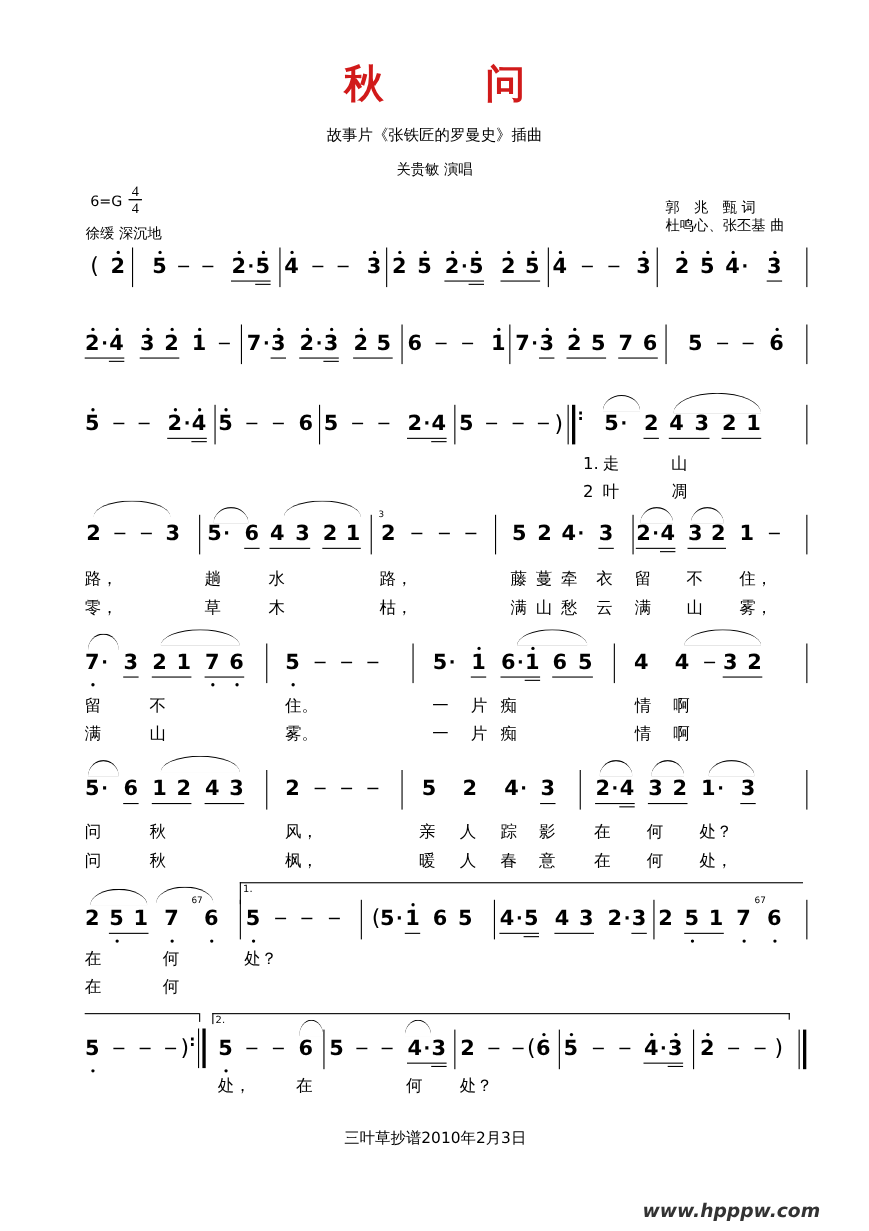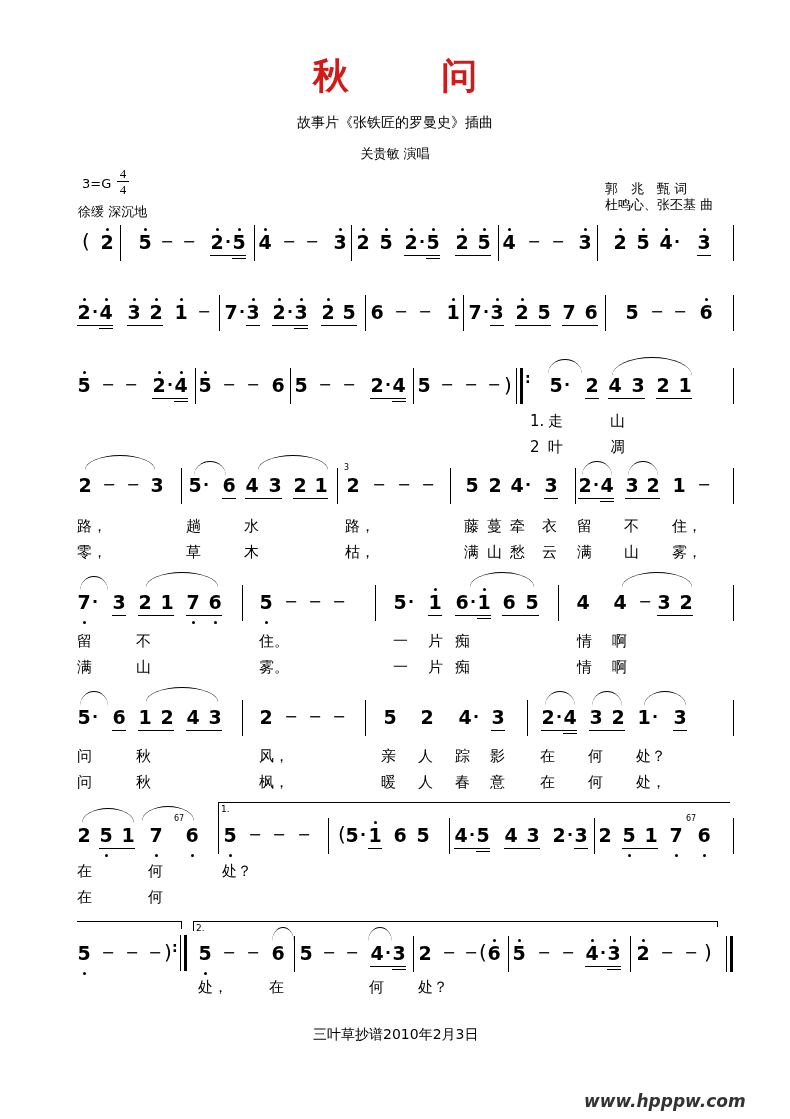--- a/index.html
+++ b/index.html
@@ -26,21 +26,21 @@
   .small{position:absolute;font-size:8px;}
   .foot{position:absolute;left:313px;top:1026px;font-size:14px;}
   .wm{position:absolute;left:584px;top:1091px;font-family:"DejaVu Sans",sans-serif;font-style:italic;font-weight:bold;font-size:17px;color:#333;}
 </style>
 </head>
 <body>
 
 <div class="title">秋  问</div>
 <div class="sub" style="top:114px;">故事片《张铁匠的罗曼史》插曲</div>
 <div class="sub" style="top:145px;font-size:13px;">关贵敏 演唱</div>
-<div class="meta" style="left:82px;top:176px;">3=G</div>
+<div class="meta" style="left:82px;top:176px;">6=G</div>
 <div class="frac">
   <div>4</div>
   <div class="bar" style="position:static;width:auto;height:0;"></div>
   <div>4</div>
 </div>
 <div class="meta" style="left:78px;top:203px;">徐缓 深沉地</div>
 <div class="meta" style="left:605px;top:180px;">郭　兆　甄 词</div>
 <div class="meta" style="left:605px;top:196px;">杜鸣心、张丕基 曲</div>
 
 <div class="line" style="top:220px;">

